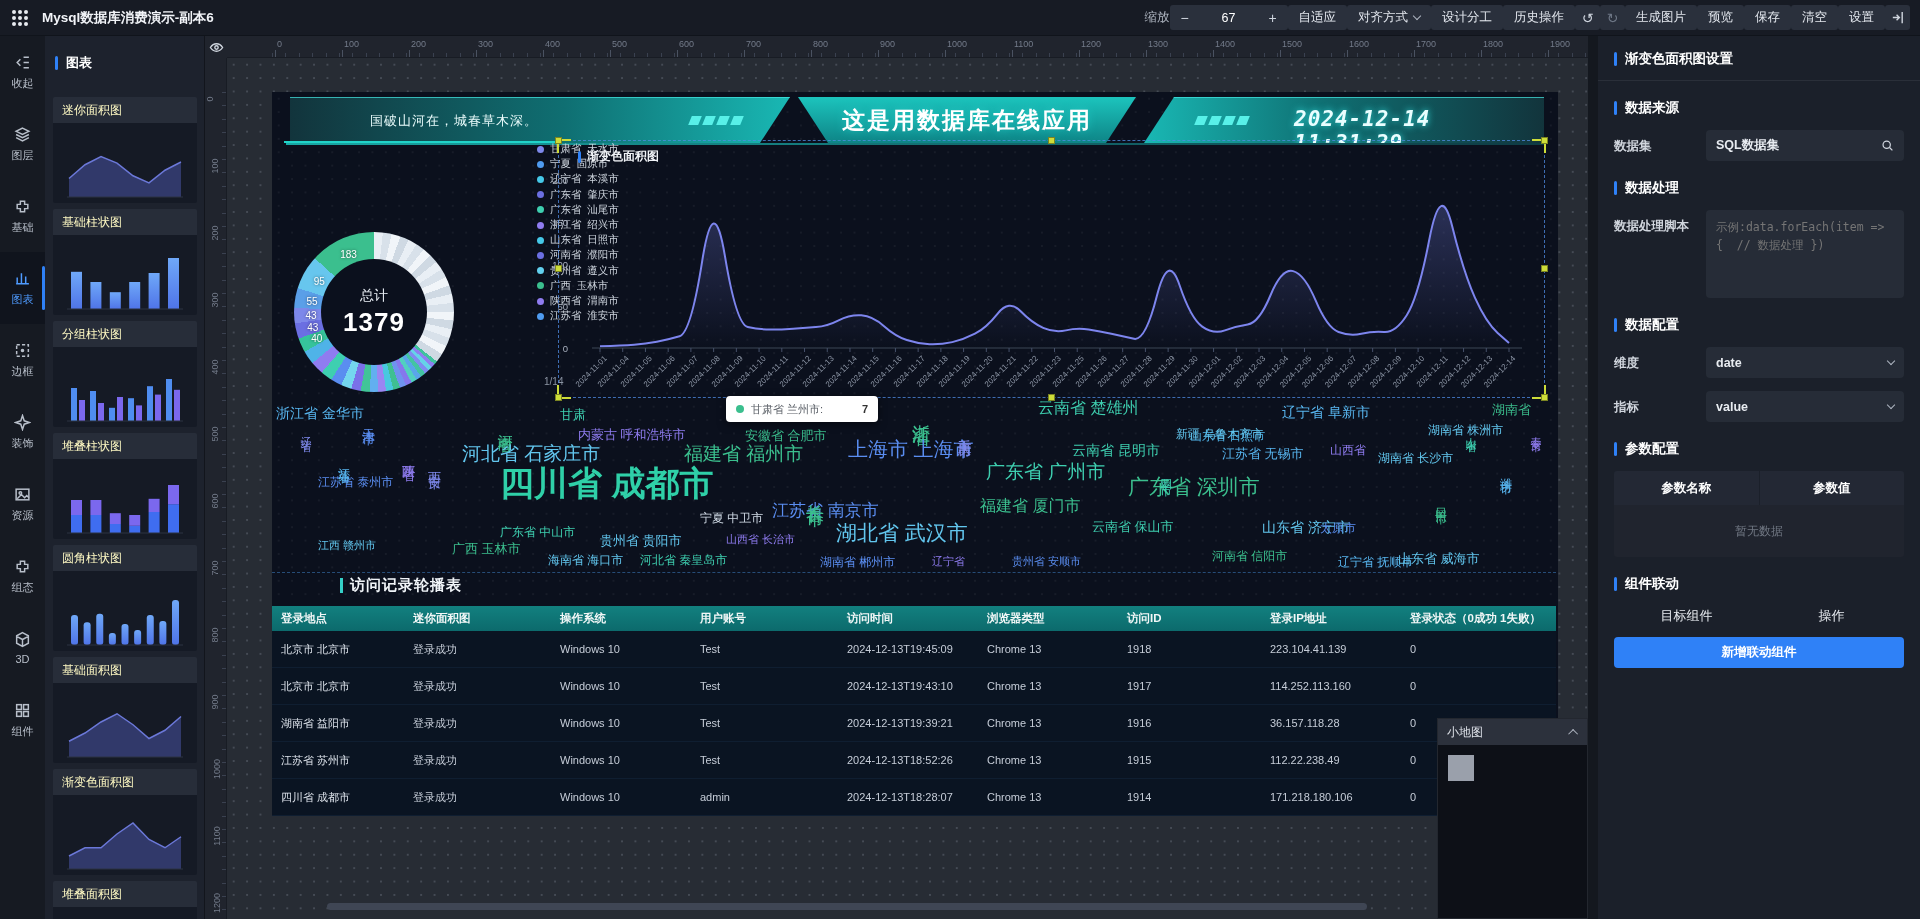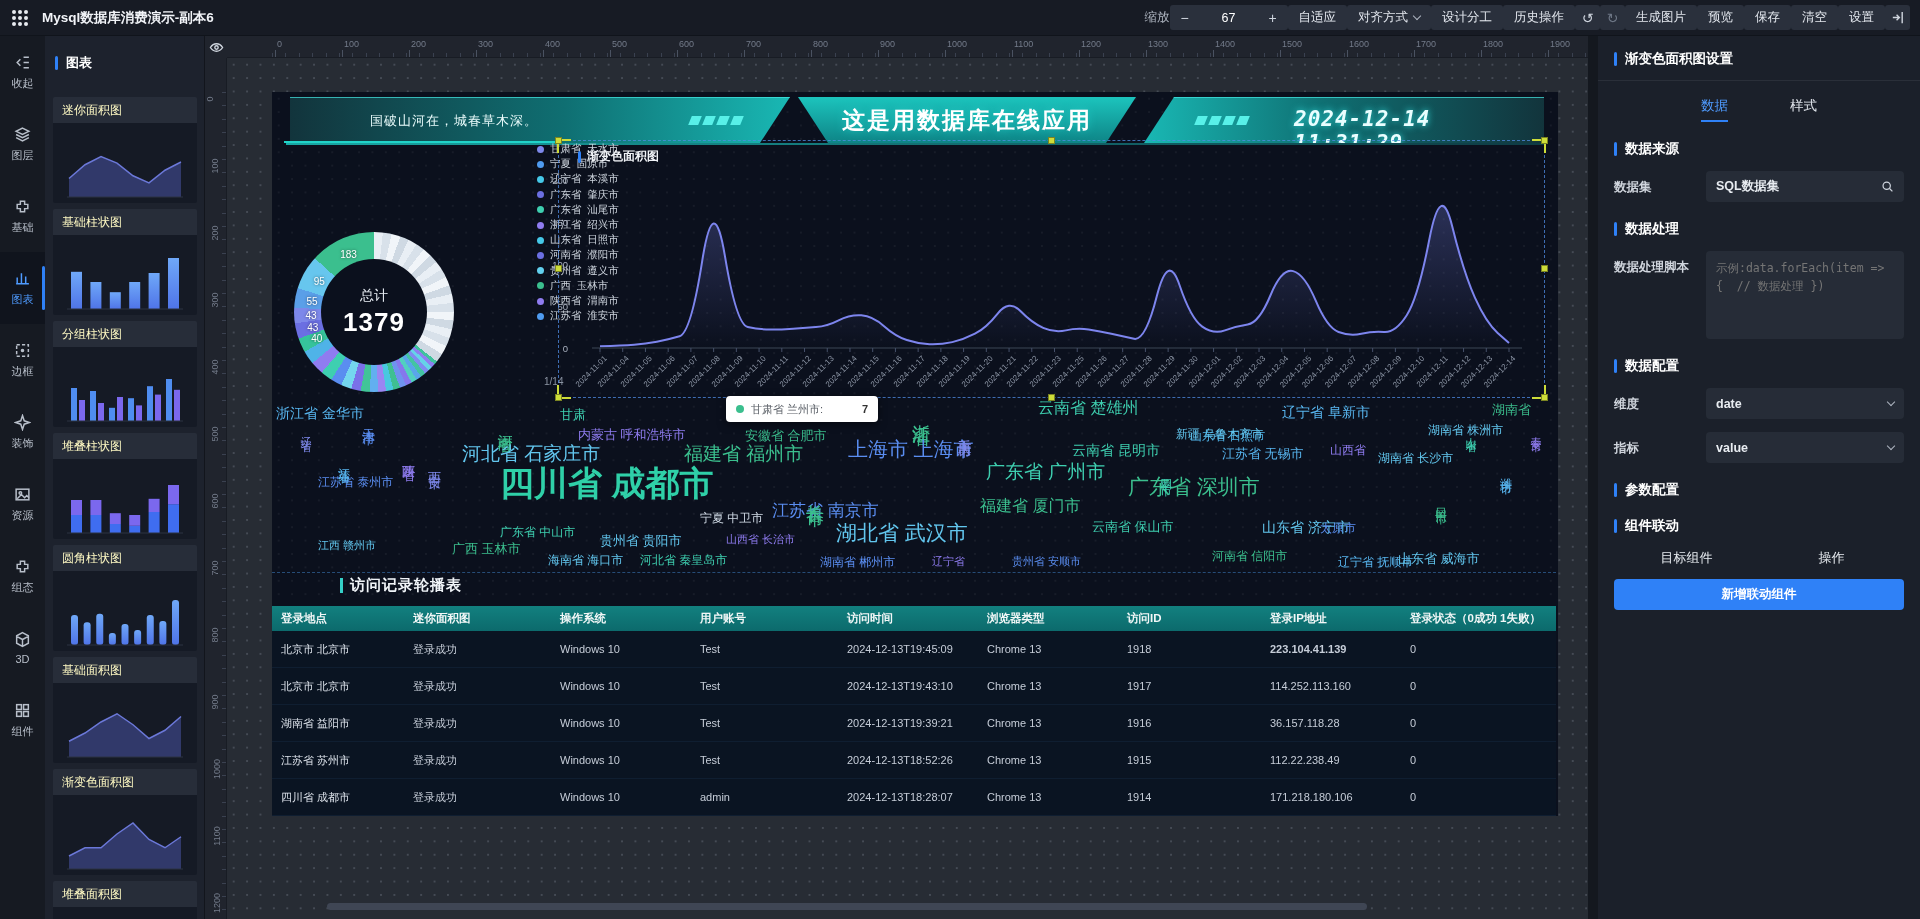--- a/index.html
+++ b/index.html
@@ -752,21 +752,21 @@
             <div style="width: 155px;">登录状态（0成功  1失败）</div>
           </div>
           <div class="drow">
             <div style="width: 132px;">北京市 北京市</div>
             <div style="width: 147px;">登录成功</div>
             <div style="width: 140px;">Windows 10</div>
             <div style="width: 147px;">Test</div>
             <div style="width: 140px;">2024-12-13T19:45:09</div>
             <div style="width: 140px;">Chrome 13</div>
             <div style="width: 143px;">1918</div>
-            <div style="width: 140px; font-weight: bold;">223.104.41.139</div>
+            <div style="width: 140px;">223.104.41.139</div>
             <div style="width: 155px;">0</div>
           </div>
           <div class="drow">
             <div style="width: 132px;">北京市 北京市</div>
             <div style="width: 147px;">登录成功</div>
             <div style="width: 140px;">Windows 10</div>
             <div style="width: 147px;">Test</div>
             <div style="width: 140px;">2024-12-13T19:43:10</div>
             <div style="width: 140px;">Chrome 13</div>
             <div style="width: 143px;">1917</div>
@@ -804,35 +804,38 @@
             <div style="width: 140px;">Chrome 13</div>
             <div style="width: 143px;">1914</div>
             <div style="width: 140px;">171.218.180.106</div>
             <div style="width: 155px;">0</div>
           </div>
         </div>
     </div>
 
     <div id="hscroll"></div>
 
+    <div id="minimap">
+      <div class="mhead">
+        <span>小地图</span>
+        <i class="mchev"></i>
+      </div>
+      <div class="viewport"></div>
+    </div>
   </div>
 </div>
 
 <div id="divider"></div>
 
 <aside id="inspector">
   <div class="insp-title">
     <i class="blue-bar"></i>
     <b>渐变色面积图设置</b>
   </div>
   <div id="insp-hr"></div>
-  <div id="tabs">
-    <div class="tab active">数据</div>
-    <div class="tab">样式</div>
-  </div>
 
   <div class="sec">
       <i class="blue-bar"></i>
       <b>数据来源</b>
     </div>
   <div class="frow">
     <div class="flab">数据集</div>
     <div class="ctrl">
       <span class="ph">SQL数据集</span>
       <svg class="ico" style="margin-left:auto;width:13px;height:13px" viewBox="0 0 16 16">
@@ -867,20 +870,27 @@
     <div class="ctrl">
         <span class="ph">value</span>
         <i class="chev"></i>
       </div>
   </div>
 
   <div class="sec">
       <i class="blue-bar"></i>
       <b>参数配置</b>
     </div>
+  <div class="ptable">
+    <div class="ph-row">
+      <div>参数名称</div>
+      <div>参数值</div>
+    </div>
+    <div class="pbody">暂无数据</div>
+  </div>
 
   <div class="sec">
       <i class="blue-bar"></i>
       <b>组件联动</b>
     </div>
   <div class="link-cols">
     <div>目标组件</div>
     <div>操作</div>
   </div>
   <div id="add-link">新增联动组件</div>

